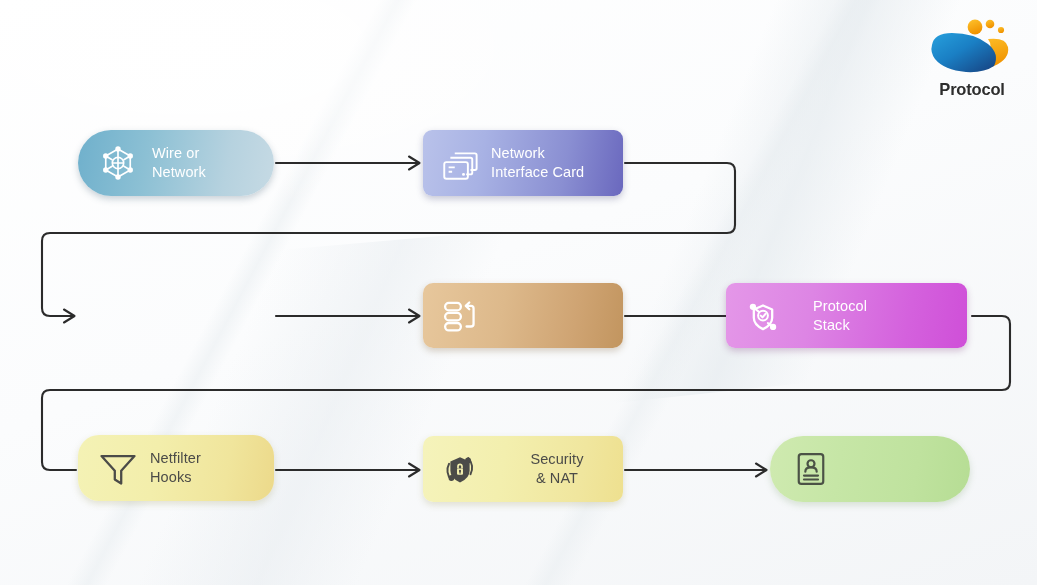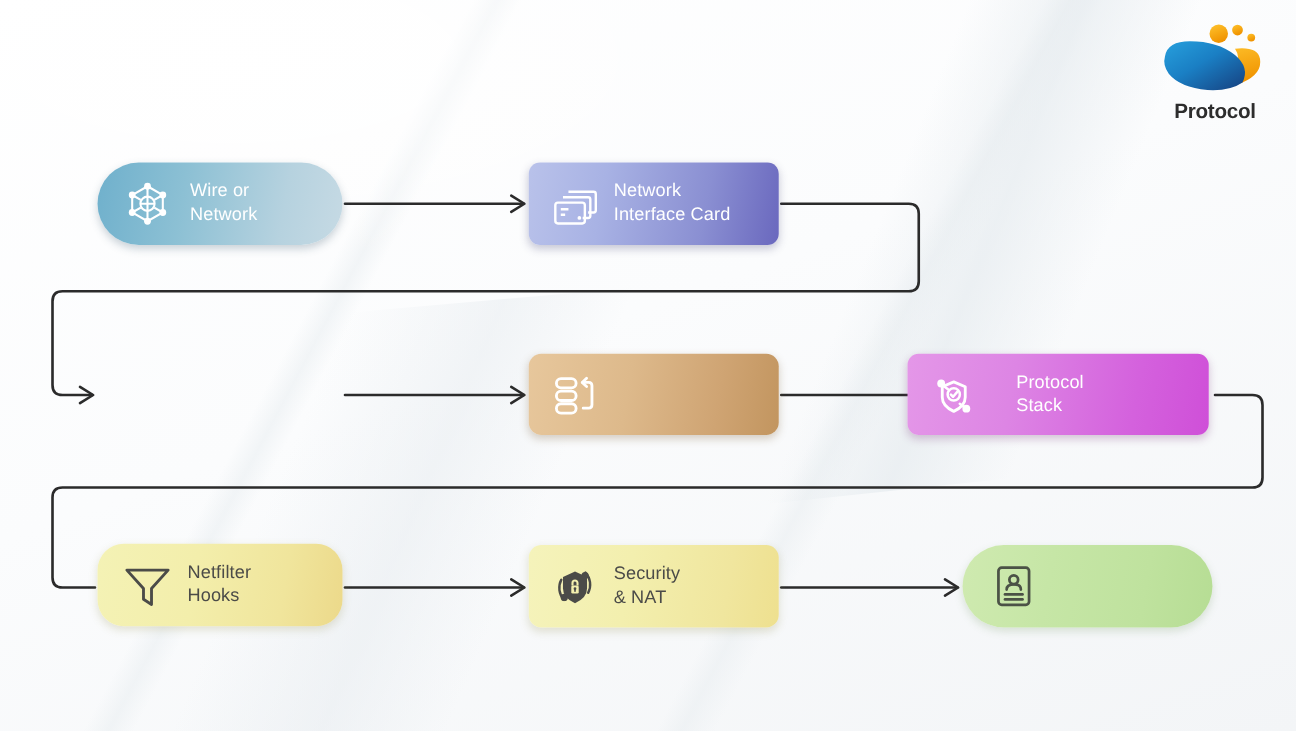--- a/index.html
+++ b/index.html
@@ -138,20 +138,21 @@
   #node-netfilter .ico { width: 64px; }
   #node-netfilter .label { color: #4b4b48; }
 
   
   #node-security {
     left: 423px; top: 436px; width: 200px; height: 66px;
     border-radius: 10px;
     background: linear-gradient(100deg, #f5f3bb 0%, #f3efae 40%, #f0e69e 78%, #eee08f 100%);
     box-shadow: 0 3px 7px rgba(140,135,70,0.22);
     padding-left: 6px;
+    text-align: center;
   }
   #node-security .ico { width: 62px; }
   #node-security .label { color: #4b4b48; }
 
   
   #node-userapp {
     left: 770px; top: 436px; width: 200px; height: 66px;
     border-radius: 33px;
     background: linear-gradient(100deg, #cfeab0 0%, #c6e6a6 35%, #bfe29e 72%, #b6dd94 100%);
     box-shadow: 0 3px 7px rgba(100,140,80,0.22);

